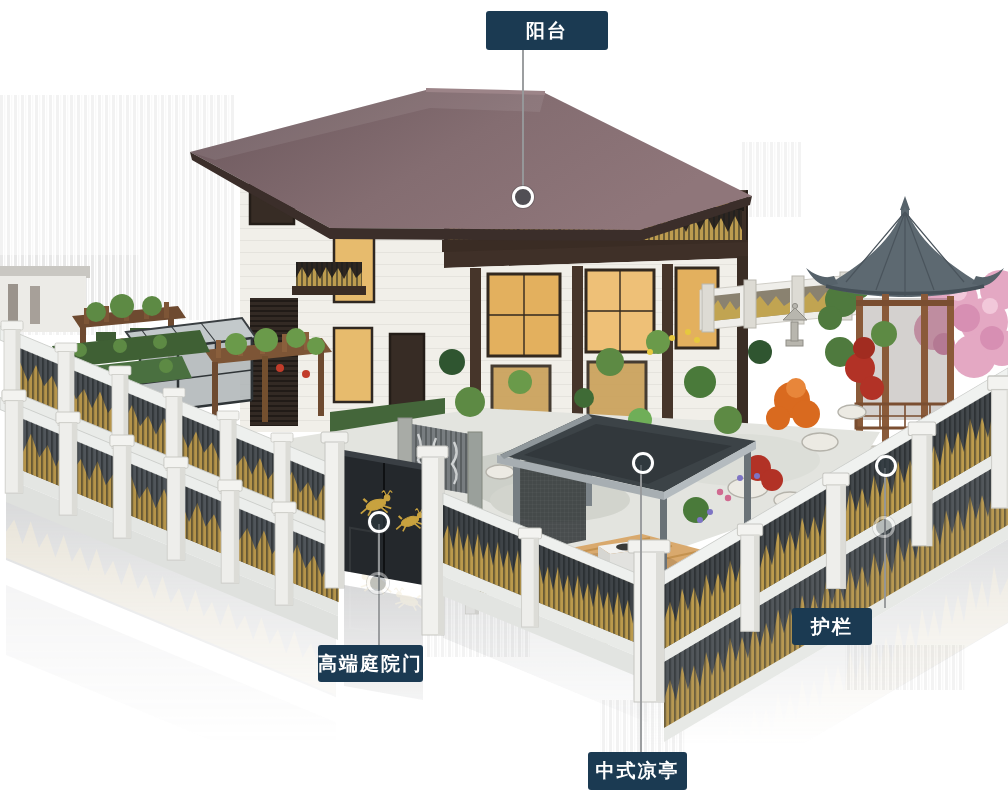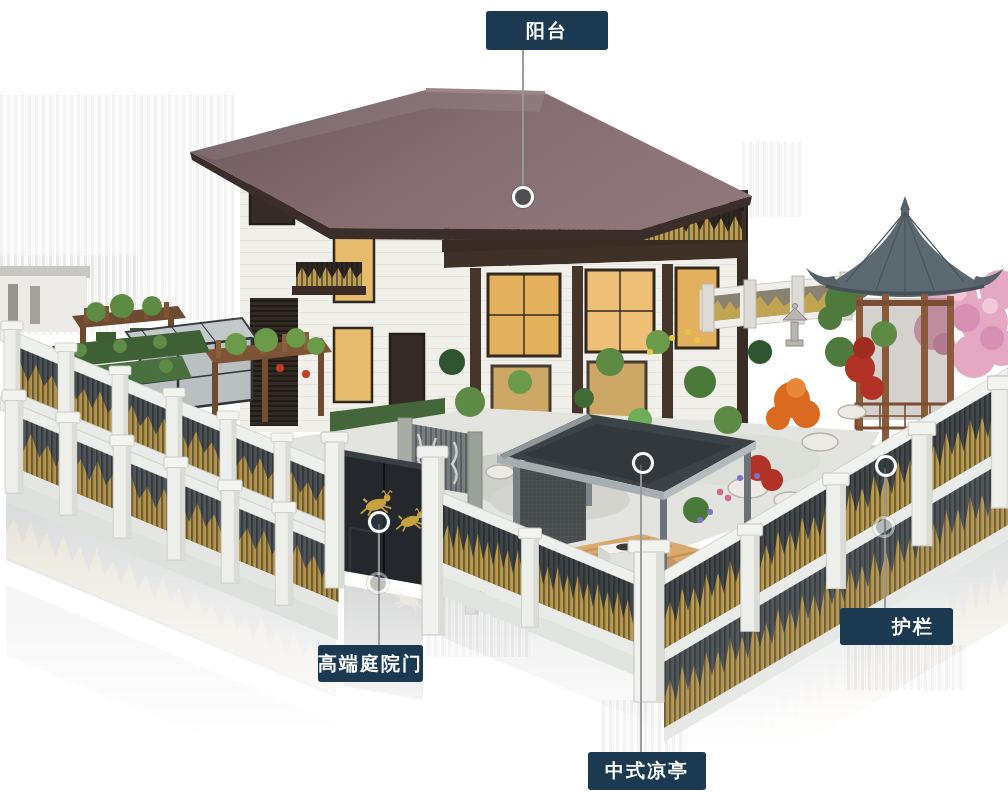--- a/index.html
+++ b/index.html
@@ -568,23 +568,23 @@
   <div>
     <div class="leader" style="left:378px;top:524px;height:121px;"></div>
     <div class="marker faint" style="left:367px;top:572px;"></div>
     <div class="marker" style="left:368px;top:511px;"></div>
     <div class="callout-label" style="left:318px;top:645px;width:105px;height:37px;">高端庭院门</div>
   </div>
 
   <div>
     <div class="leader" style="left:640px;top:465px;height:287px;"></div>
     <div class="marker" style="left:632px;top:452px;"></div>
-    <div class="callout-label" style="left:588px;top:752px;width:118px;height:38px;">中式凉亭</div>
+    <div class="callout-label" style="left:588px;top:752px;width:99px;height:38px;">中式凉亭</div>
   </div>
 
   <div>
     <div class="leader" style="left:884px;top:468px;height:140px;"></div>
     <div class="marker faint" style="left:873px;top:516px;"></div>
     <div class="marker" style="left:875px;top:455px;"></div>
-    <div class="callout-label" style="left:840px;top:608px;width:80px;height:37px;padding-left:33px;">护栏</div>
+    <div class="callout-label" style="left:792px;top:608px;width:80px;height:37px;">护栏</div>
   </div>
 
 </div>
 
 </body></html>

